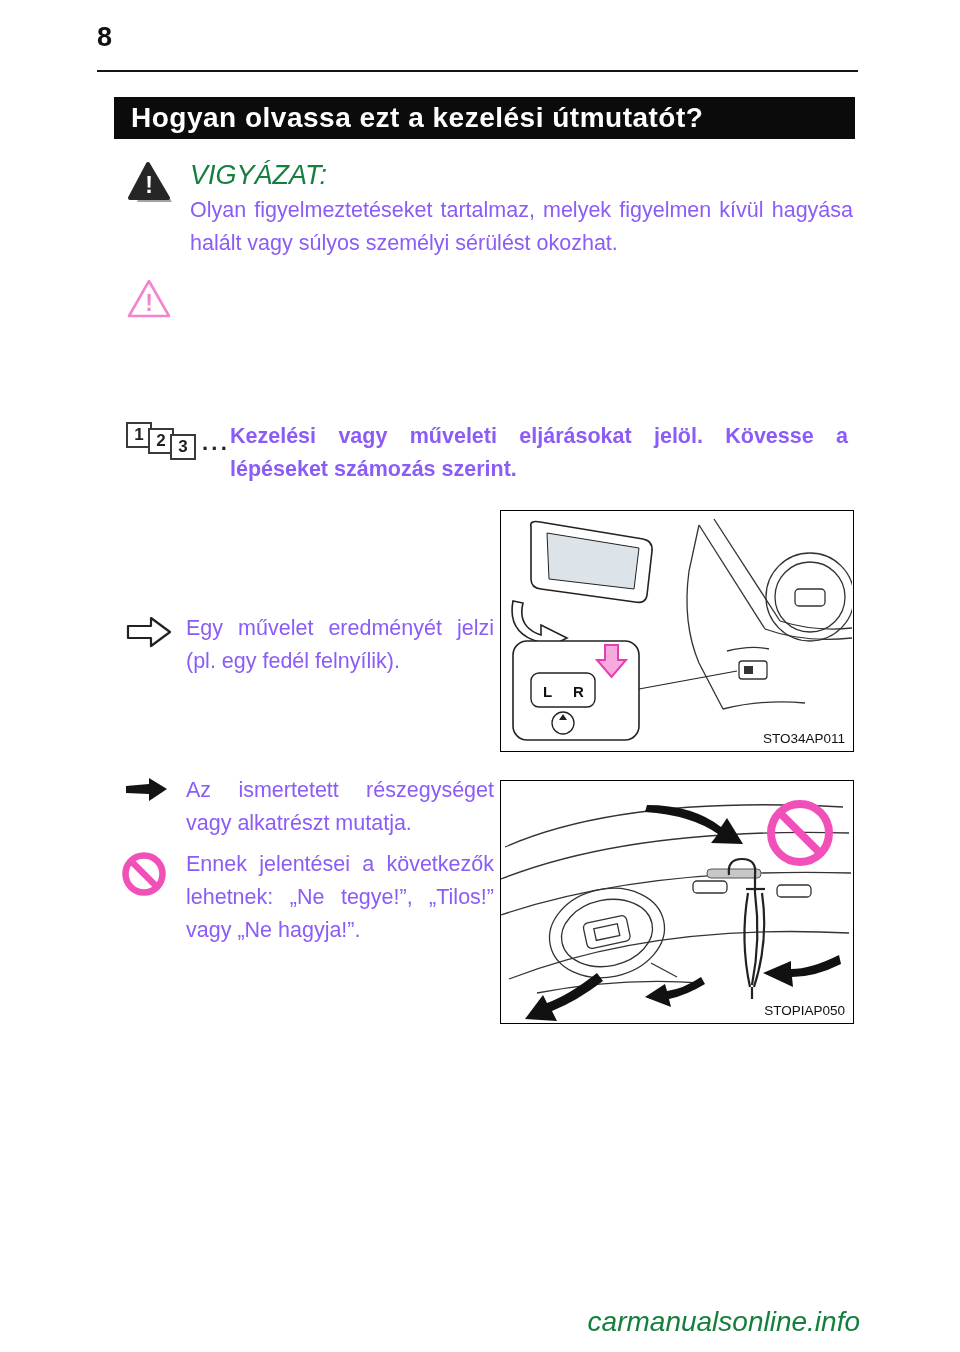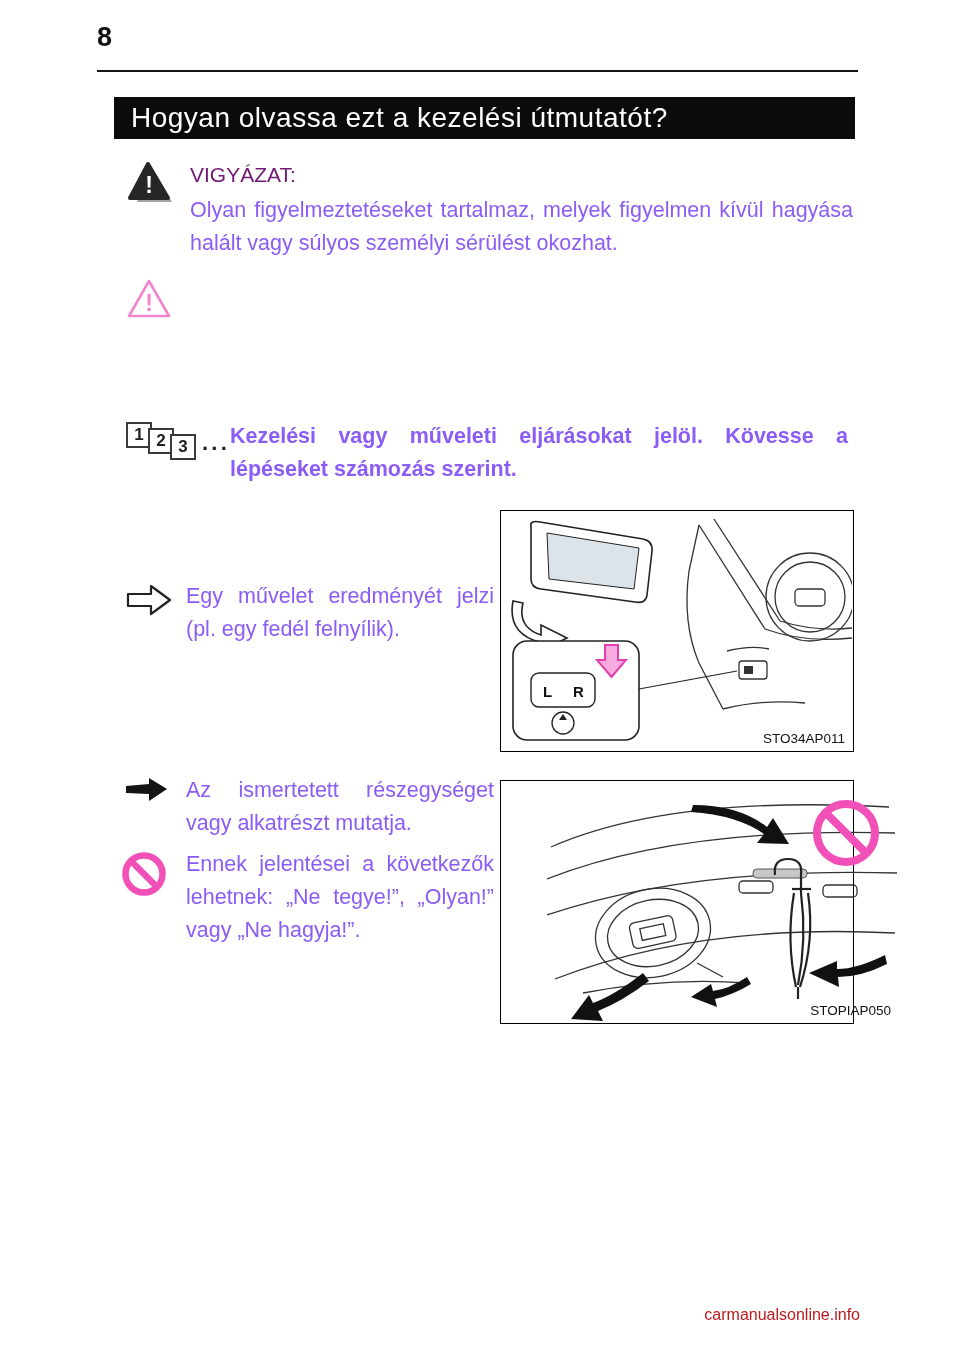--- a/index.html
+++ b/index.html
@@ -5,44 +5,44 @@
   * { margin:0; padding:0; box-sizing:border-box; }
   html,body { background:#ffffff; }
   body { font-family:"Liberation Sans", sans-serif; color:#1e1e1e; }
   .page { position:relative; width:960px; height:1352px; background:#fff; overflow:hidden; }
 
   .page-number { position:absolute; left:97px; top:22px; font-size:27px; font-weight:700; color:#111; }
   .top-rule { position:absolute; left:97px; top:70px; width:761px; height:2px; background:#141414; }
 
   .title-bar { position:absolute; left:114px; top:97px; width:741px; height:42px;
                background:#0b0b0b; color:#fff; display:flex; align-items:center;
-               padding-left:17px; font-size:28px; font-weight:400; letter-spacing:0.5px; }
+               padding-left:17px; font-size:28px; font-weight:700; letter-spacing:0.5px; }
 
   .notice { position:absolute; left:126px; width:724px; display:flex; gap:14px; }
   .notice .icon { flex:0 0 50px; }
-  .notice-label { font-size:21px; line-height:30px; color:#701a75; margin-bottom:4px; }
+  .notice-label { font-size:27px; line-height:30px; color:#15803d; margin-bottom:4px;font-style:italic; }
   .body-text { font-size:21.5px; line-height:33px; color:#8b5cf6; text-align:justify; }
 
   .steps-row { position:absolute; left:126px; top:420px; width:724px; }
   .steps-icons { position:absolute; left:0; top:2px; width:100px; height:50px; }
   .step-box { position:absolute; width:26px; height:26px; border:2px solid #3a3a3a; background:#fff;
               display:flex; align-items:center; justify-content:center;
               font-size:17px; font-weight:700; color:#222; }
   .step-dots { position:absolute; left:76px; top:14px; font-size:22px; font-weight:700; letter-spacing:2px; color:#222; }
   .steps-text { margin-left:104px; width:618px;font-weight:bold; }
 
   .legend-item { position:absolute; }
   .legend-icon { position:absolute; left:124px; top:2px; }
   .legend-text { position:absolute; left:186px; top:0; width:308px; }
 
   .figure { position:absolute; left:500px; width:354px; background:#fff; border:1.5px solid #000; }
   .figure svg { display:block; }
   .fig-label { font-family:"Liberation Sans", sans-serif; }
 
-  .watermark { position:absolute; right:100px; top:1306px; font-size:16px; color:#b91c1c; }
+  .watermark { position:absolute; right:100px; top:1306px; font-size:28px; color:#15803d;font-style:italic; }
 </style>
 </head>
 <body>
 
 <div class="page">
 
   <div class="page-number">8</div>
   <div class="top-rule"></div>
 
   <div class="title-bar">
@@ -78,21 +78,21 @@
     <span class="steps-icons">
       <span class="step-box" style="left:0; top:0;">1</span>
       <span class="step-box" style="left:22px; top:6px;">2</span>
       <span class="step-box" style="left:44px; top:12px;">3</span>
       <span class="step-dots">···</span>
     </span>
     <p class="body-text steps-text">Kezelési vagy műveleti eljárásokat jelöl. Kövesse a lépéseket számozás szerint.</p>
   </div>
 
 
-  <div class="legend-item" style="top:580px; left:0; width:960px; height:80px;">
+  <div class="legend-item" style="top:612px; left:0; width:960px; height:80px;">
     <span class="legend-icon">
       <svg width="50" height="36" viewBox="0 0 50 36">
         <path d="M4 12 L27 12 L27 4 L46 18 L27 32 L27 24 L4 24 Z" fill="#ffffff" stroke="#222222" stroke-width="2.2" stroke-linejoin="round"></path>
       </svg>
     </span>
     <p class="body-text legend-text">Egy művelet eredményét jelzi (pl. egy fedél felnyílik).</p>
   </div>
 
   <div class="figure" style="top:510px; height:242px;">
     <svg width="351" height="239" viewBox="0 0 351 239">
@@ -140,24 +140,24 @@
     <p class="body-text legend-text">Az ismertetett részegységet vagy alkatrészt mutatja.</p>
   </div>
 
   <div class="legend-item" style="top:848px; left:0; width:960px; height:110px;">
     <span class="legend-icon" style="left:120px;">
       <svg width="48" height="48" viewBox="0 0 48 48">
         <circle cx="24" cy="24" r="18.5" fill="none" stroke="#f050b8" stroke-width="6.5"></circle>
         <line x1="11" y1="11" x2="37" y2="37" stroke="#f050b8" stroke-width="6.5"></line>
       </svg>
     </span>
-    <p class="body-text legend-text">Ennek jelentései a következők lehetnek: „Ne tegye!”, „Olyan!” vagy „Ne hagyja!”.</p>
+    <p class="body-text legend-text">Ennek jelentései a következők lehetnek: „Ne tegye!”, „Tilos!” vagy „Ne hagyja!”.</p>
   </div>
 
-  <div class="figure" style="top:780px; height:244px;padding-left:46px;">
+  <div class="figure" style="top:780px; height:244px;">
     <svg width="351" height="241" viewBox="0 0 351 241">
       <g stroke="#333" stroke-width="1.3" fill="none">
         <path d="M4 66 Q122 14 342 26"></path>
         <path d="M0 98 Q132 46 348 52"></path>
         <path d="M0 134 Q142 86 350 92"></path>
         <path d="M8 198 Q152 142 348 152"></path>
         <ellipse cx="106" cy="152" rx="58" ry="44" transform="rotate(-12 106 152)"></ellipse>
         <ellipse cx="106" cy="152" rx="46" ry="33" transform="rotate(-12 106 152)"></ellipse>
         <rect x="84" y="138" width="44" height="26" rx="5" transform="rotate(-12 106 152)"></rect>
         <rect x="94" y="145" width="24" height="12" transform="rotate(-12 106 152)"></rect>

